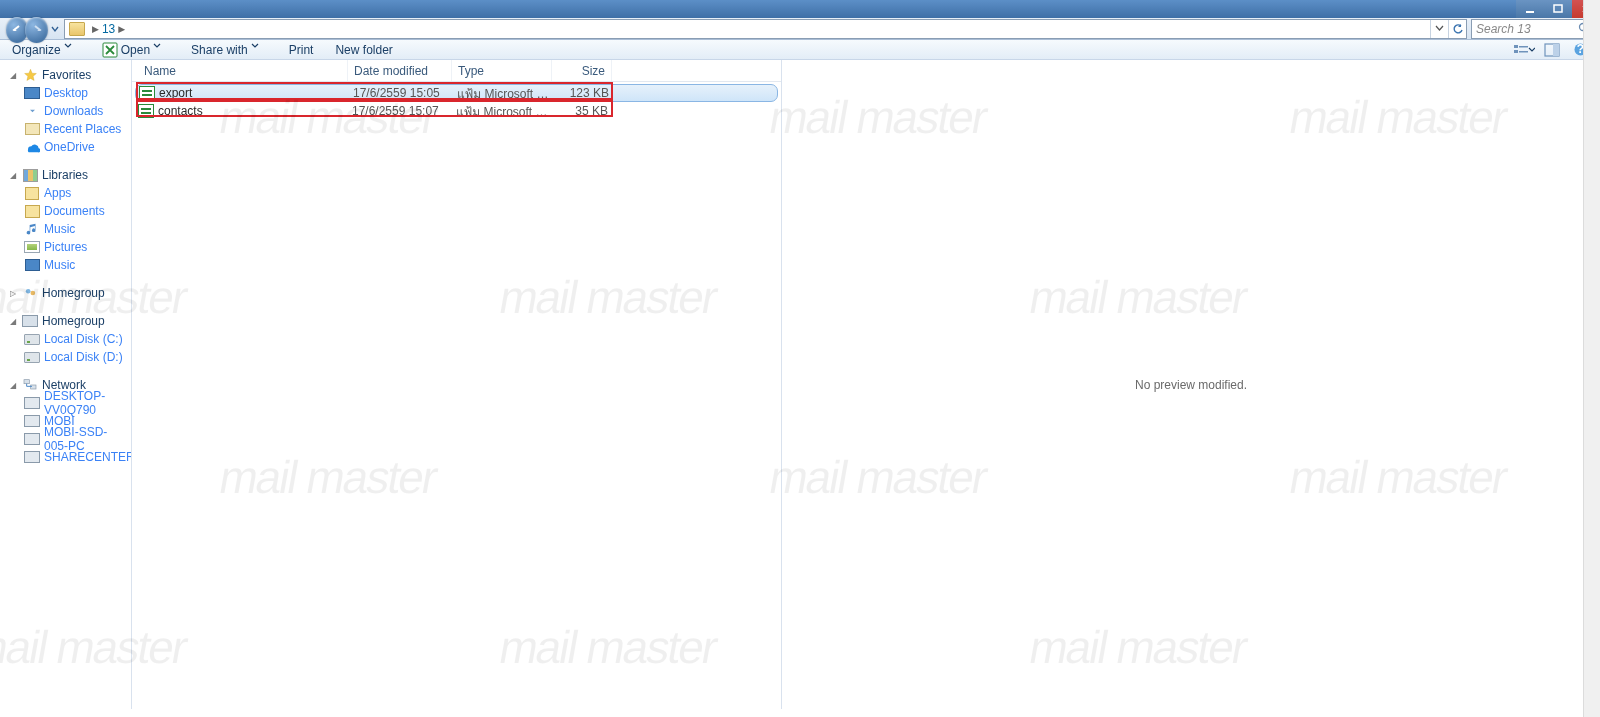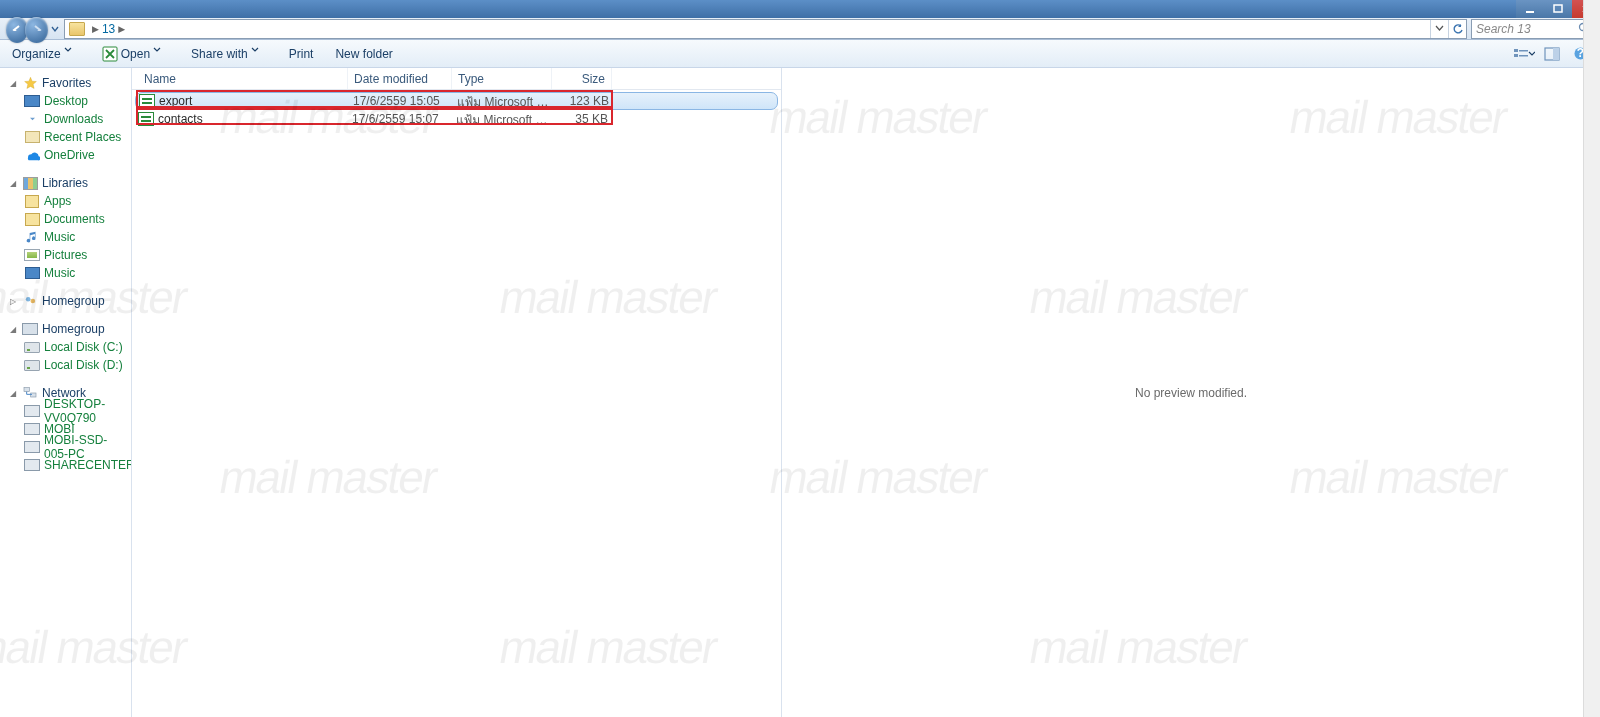--- a/index.html
+++ b/index.html
@@ -22,31 +22,31 @@
 .addressbox { flex:1; height:20px; background:#fff; border:1px solid #8a9db3; margin: 1px 4px; display:flex; align-items:center; padding:0 4px; position:relative;}
 .addressbox .foldericon { width:16px; height:14px; background: linear-gradient(#f7e39f,#e9c56b); border:1px solid #c7a84e; border-radius:1px; margin-right:4px;}
 .addressbox .crumb { color:#0369a1; }
 .addressbox .sep { margin: 0 3px; color:#666; font-size:9px;}
 .addressbox .tail { position:absolute; right:0; top:0; height:100%; display:flex;}
 .addressbox .tailbtn { width:18px; border-left:1px solid #c7d3e1; display:flex; align-items:center; justify-content:center;}
 .searchbox { width:125px; height:20px; background:#fff; border:1px solid #8a9db3; margin-right:4px; display:flex; align-items:center; padding:0 4px; color:#888; font-style:italic;}
 .searchbox svg { margin-left:auto; }
 
 
-.toolbar { height:28px; background: linear-gradient(#f6fafd,#e3edf7); border-bottom:1px solid #c8d6e8; display:flex; align-items:center; padding:0 8px; gap:14px;}
+.toolbar { height:20px; background: linear-gradient(#f6fafd,#e3edf7); border-bottom:1px solid #c8d6e8; display:flex; align-items:center; padding:0 8px; gap:14px;}
 .toolbar .item { color:#1b3f66; display:flex; align-items:center; gap:3px; height:100%; padding:0 4px;}
 .toolbar .item svg { width:16px; height:16px;}
 .toolbar .righticons { margin-left:auto; display:flex; gap:4px; align-items:center;}
 .toolbar .iconbtn { width:24px; height:22px; border:1px solid transparent; display:flex; align-items:center; justify-content:center; border-radius:2px;}
 
 
 .main { display:flex; height: calc(717px - 18px - 22px - 28px); }
 .sidebar { width:132px; border-right:1px solid #d9e2ee; padding-top:6px; overflow:hidden; }
 .sidebar .group { margin-bottom:10px; }
-.sidebar .node { display:flex; align-items:center; padding:1px 4px 1px 8px; height:18px; gap:4px; color:#15803d;}
+.sidebar .node { display:flex; align-items:center; padding:1px 4px 1px 8px; height:18px; gap:4px; color:#3b82f6;}
 .sidebar .node .tw { width:10px; height:10px; color:#7a7a7a; display:flex; align-items:center; justify-content:center; font-size:8px;}
 .sidebar .node .ic { width:16px; height:16px; display:flex; align-items:center; justify-content:center;}
 .sidebar .child { padding-left: 24px; }
 .sidebar .node.head { color:#1b3f66; }
 
 
 .ic-star svg path { fill:#f6c945; stroke:#c79a17; stroke-width:.5;}
 .ic-lib { width:15px; height:13px; background: linear-gradient(90deg,#6fa8dc 33%, #eac36a 33% 66%, #8fce8f 66%); border:1px solid #9d9d9d;}
 .ic-drive { width:16px; height:11px; background:#dfe5ea; border:1px solid #97a4b1; border-radius:1px; position:relative;}
 .ic-drive::after{content:"";position:absolute;bottom:1px;left:2px;width:3px;height:2px;background:#6aa54a;}

